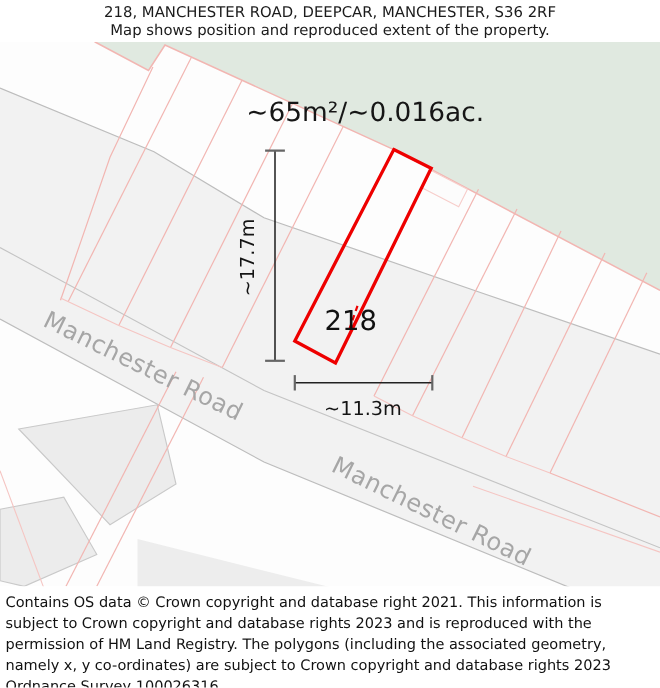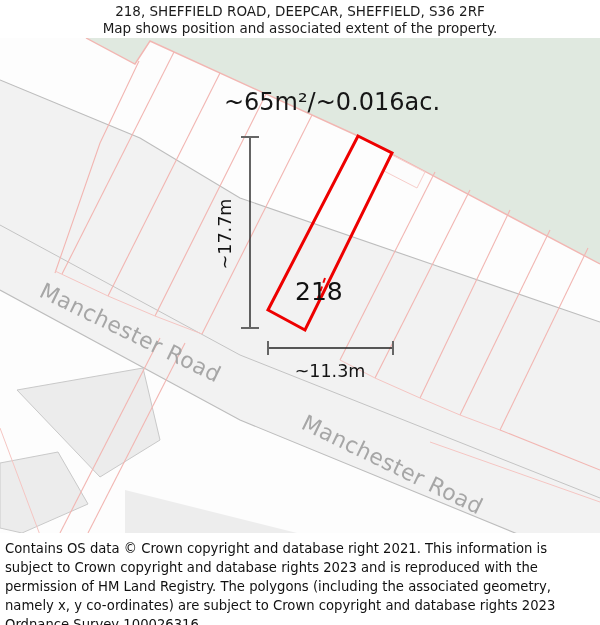--- a/index.html
+++ b/index.html
@@ -19,22 +19,22 @@
   svg text{font-family:"DejaVu Sans","Liberation Sans",sans-serif;}
   .roadlabel{fill:#a6a6a6;font-size:22px;letter-spacing:0.5px;}
   .dimlabel{fill:#141414;font-size:17.5px;}
   .arealabel{fill:#161616;font-size:24px;}
   .plotlabel{fill:#111;font-size:25px;}
 </style>
 </head>
 <body>
 
 <div class="header">
-  <div class="title">218, SHEFFIELD ROAD, DEEPCAR, SHEFFIELD, S36 2RF</div>
-  <div class="subtitle">Map shows position and associated extent of the property.</div>
+  <div class="title">218, MANCHESTER ROAD, DEEPCAR, MANCHESTER, S36 2RF</div>
+  <div class="subtitle">Map shows position and reproduced extent of the property.</div>
 </div>
 
 <div class="map">
 <svg width="600" height="495" viewBox="0 0 600 495">
 
   <rect x="0" y="0" width="600" height="495" fill="#fdfdfd"></rect>
 
   <polygon points="86,0 600,0 600,226 392,116 358,98 150,3 135,26" fill="#e0e9e0"></polygon>
   <polyline points="600,226 392,116 358,98 150,3 135,26 86,0" fill="none" stroke="#f2b6b2" stroke-width="1.4"></polyline>
 

